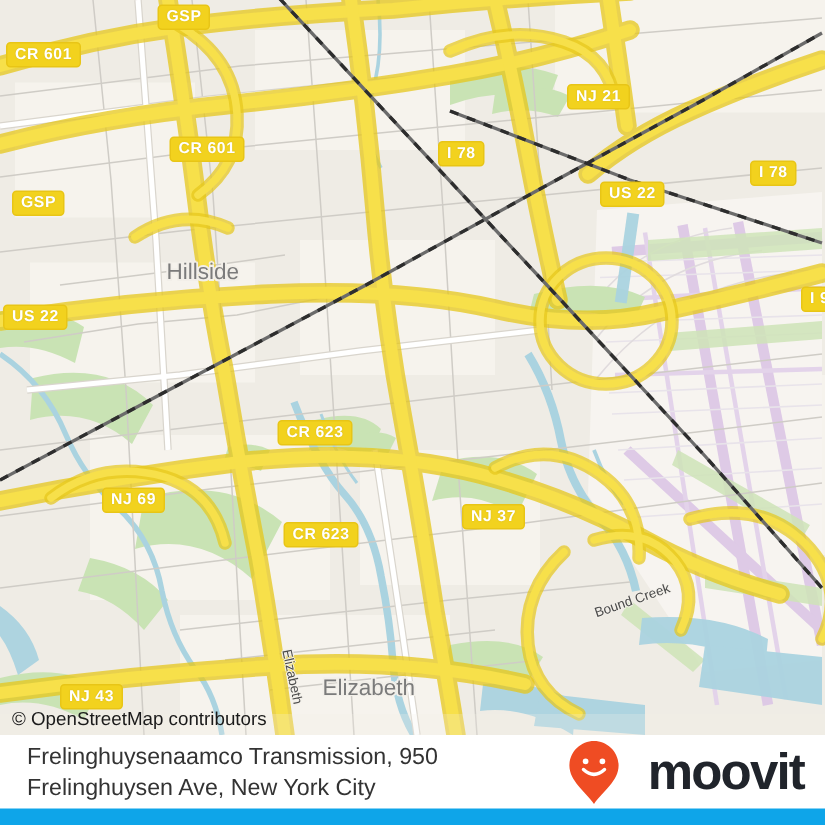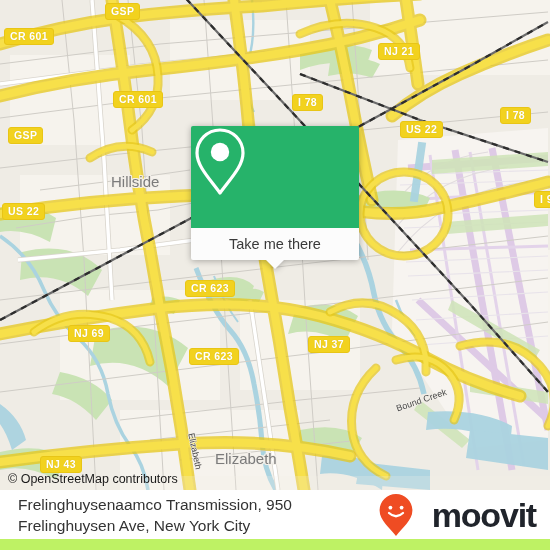--- a/index.html
+++ b/index.html
@@ -7,21 +7,21 @@
     margin: 0; padding: 0;
     width: 550px; height: 550px;
     background: #ffffff;
     font-family: "Liberation Sans", sans-serif;
     overflow: hidden;
   }
   #app {
     position: relative;
     width: 550px; height: 550px;
     overflow: hidden;
-    background: #bef264;
+    background: #0ea5e9;
   }
 
   
   #map {
     position: absolute;
     left: 0; top: 0;
     width: 550px; height: 490px;
     overflow: hidden;
     background: #f2efe9;
   }
@@ -339,21 +339,21 @@
           </g>
         </g>
 
         <rect x="0" y="476" width="550" height="14" fill="#f2efe9" opacity=".25"></rect>
       </g>
     </svg>
 
     <div id="shields">
         <div class="shield" style="left: 105px; top: 3px;">GSP</div>
         <div class="shield" style="left: 4px; top: 28px;">CR 601</div>
-        <div class="shield" style="left: 378px; top: 43px;">NJ 21</div>
+        <div class="shield" style="left: 378px; top: 56px;">NJ 21</div>
         <div class="shield" style="left: 113px; top: 91px;">CR 601</div>
         <div class="shield" style="left: 292px; top: 94px;">I 78</div>
         <div class="shield" style="left: 500px; top: 107px;">I 78</div>
         <div class="shield" style="left: 400px; top: 121px;">US 22</div>
         <div class="shield" style="left: 8px; top: 127px;">GSP</div>
         <div class="shield" style="left: 2px; top: 203px;">US 22</div>
         <div class="shield" style="left: 534px; top: 191px;">I 9</div>
         <div class="shield" style="left: 185px; top: 280px;">CR 623</div>
         <div class="shield" style="left: 68px; top: 325px;">NJ 69</div>
         <div class="shield" style="left: 308px; top: 336px;">NJ 37</div>
@@ -366,32 +366,20 @@
         <div class="city-label" style="left: 196px; top: 450px;">Elizabeth</div>
       </div>
 
     <div id="waters">
         <div class="water-label vert" style="left: 196px; top: 432px;">Elizabeth</div>
         <div class="water-label creek" style="left: 395px; top: 404px;">Bound Creek</div>
       </div>
 
     <div id="osm-attrib">© OpenStreetMap contributors</div>
 
-    <div id="popup">
-      <div id="popup-head">
-        <svg width="58" height="72" viewBox="0 0 58 72">
-          <path d="M29 4 C16.3 4 6 14.3 6 27 C6 40 18 52 29 67 C40 52 52 40 52 27 C52 14.3 41.7 4 29 4 Z" fill="none" stroke="#ffffff" stroke-width="3.2" stroke-linejoin="round"></path>
-          <circle cx="29" cy="26" r="9.2" fill="#ffffff"></circle>
-        </svg>
-      </div>
-      <div id="popup-body">
-        <span id="popup-cta">Take me there</span>
-      </div>
-      <div id="popup-tail"></div>
-    </div>
   </div>
 
   <div id="footer">
     <div id="footer-title">Frelinghuysenaamco Transmission, 950 Frelinghuysen Ave, New York City</div>
 
     <div id="brand">
       <svg width="36" height="44" viewBox="0 0 36 44">
         <path d="M18 1 C9 1 1.6 8.4 1.6 17.4 C1.6 27.6 12 34.6 18 43 C24 34.6 34.4 27.6 34.4 17.4 C34.4 8.4 27 1 18 1 Z" fill="#ef4c23"></path>
         <circle cx="12.4" cy="14.6" r="1.9" fill="#ffffff"></circle>
         <circle cx="23.6" cy="14.6" r="1.9" fill="#ffffff"></circle>

